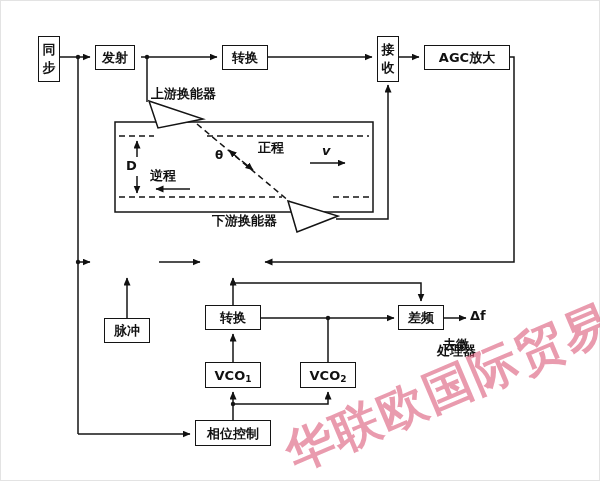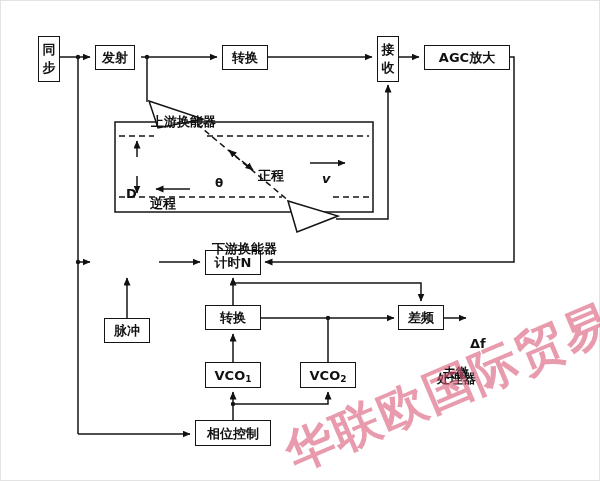--- a/index.html
+++ b/index.html
@@ -12,21 +12,21 @@
   #stage svg { position:absolute; left:0; top:0; z-index:1; }
   .box {
     position:absolute; border:1.6px solid #141414; background:#fff;
     display:flex; align-items:center; justify-content:center;
     font-size:13px; font-weight:700; color:#111; z-index:2; line-height:1;
   }
   .box sub { font-size:9px; position:relative; top:4px; font-weight:700; }
   .vbox span { display:block; width:15px; word-break:break-all; text-align:center; line-height:1.4; }
   .lbl {
     position:absolute; font-size:13px; font-weight:700; color:#111;
-    z-index:2; line-height:1.15; white-space:nowrap;margin-top:28px;
+    z-index:2; line-height:1.15; white-space:nowrap;
   }
   .wm {
     position:absolute; z-index:5; font-size:48px; font-weight:700;
     letter-spacing:2px; color:rgba(219,88,120,0.6);
     transform:rotate(-23deg); transform-origin:0 50%;
     white-space:nowrap; pointer-events:none;
   }
 </style>
 </head>
 <body>
@@ -110,23 +110,20 @@
   <div class="box" style="left:222px;top:45px;width:46px;height:25px">
     <span>转换</span>
   </div>
   <div class="box vbox" style="left:377px;top:36px;width:22px;height:46px">
     <span>接收</span>
   </div>
   <div class="box" style="left:424px;top:45px;width:86px;height:25px">
     <span>AGC放大</span>
   </div>
 
-  <div class="box" style="left:205px;top:250px;width:56px;height:25px">
-    <span>计时N</span>
-  </div>
   <div class="box" style="left:104px;top:318px;width:46px;height:25px">
     <span>脉冲</span>
   </div>
   <div class="box" style="left:205px;top:305px;width:56px;height:25px">
     <span>转换</span>
   </div>
   <div class="box" style="left:398px;top:305px;width:46px;height:25px">
     <span>差频</span>
   </div>
   <div class="box" style="left:205px;top:362px;width:56px;height:26px">

